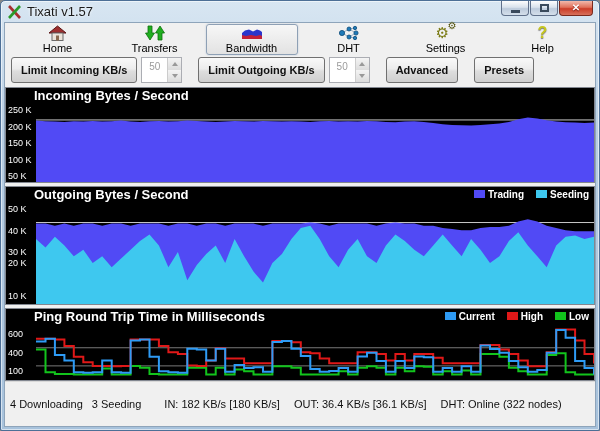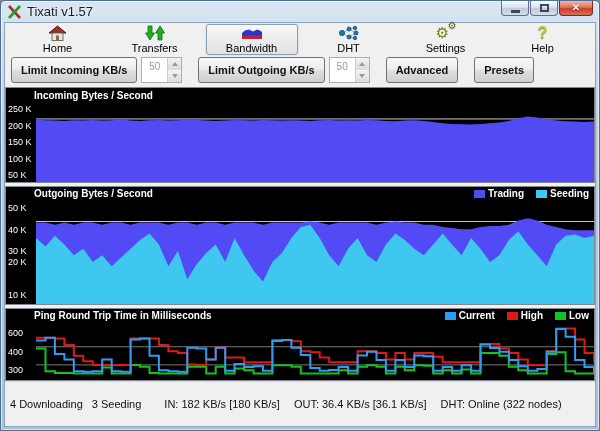--- a/index.html
+++ b/index.html
@@ -66,21 +66,21 @@
   .spin-dn::after { content:""; border:3px solid transparent; border-top:4px solid #999; margin-bottom:-3px; }
   .spacer { flex:1; }
 
   
   .charts { flex:1; display:flex; flex-direction:column; gap:3px; padding:2px 0 0 0; background:#f0f0f0; }
   .panel { background:#000; border:1px solid #828790; display:flex; flex-direction:column; overflow:hidden; }
   .panel-incoming { flex:104 0 0; }
   .panel-outgoing { flex:130 0 0; }
   .panel-ping { flex:79 0 0; }
   .panel-header { flex:0 0 14px; display:flex; align-items:center; padding-left:28px; padding-right:5px; }
-  .panel-title { color:#fff; font-size:10px; font-weight:bold; white-space:nowrap; }
+  .panel-title { color:#fff; font-size:13px; font-weight:bold; white-space:nowrap; }
   .legend { margin-left:auto; display:flex; align-items:center; }
   .legend-item { display:flex; align-items:center; gap:3px; margin-left:12px;text-align:right; }
   .legend-swatch { width:11px; height:8px; }
   .legend-label { color:#fff; font-size:10px; font-weight:bold; }
   .plot { flex:1; position:relative; overflow:hidden; }
   .plot svg { position:absolute; left:0; top:0; }
   .tick { position:absolute; left:2px; color:#fff; font-size:9px; line-height:9px; white-space:nowrap; }
 
   
   .statusbar { flex:0 0 19px; border-top:1px solid #d9d9d9; background:#f0f0f0; display:flex; align-items:center; font-size:11px; color:#111; padding:16px 5px; white-space:nowrap; }
@@ -280,21 +280,21 @@
         <div class="plot">
             <svg width="588" height="65">
               <line x1="30" y1="23.75" x2="588" y2="23.75" stroke="#787878" stroke-width="1"></line>
               <line x1="30" y1="41.875" x2="588" y2="41.875" stroke="#787878" stroke-width="1"></line>
               <path d="M30.0,25.6H39.5V48.2H48.9V50.0H58.4V50.0H67.8V50.5H77.3V50.5H86.7V50.5H96.2V44.6H105.7V50.5H115.1V50.5H124.6V41.9H134.0V43.7H143.5V50.0H152.9V50.5H162.4V50.5H171.9V50.5H181.3V43.7H190.8V43.7H200.2V50.5H209.7V43.7H219.2V50.5H228.6V45.5H238.1V47.3H247.5V50.5H257.0V50.5H266.4V42.3H275.9V42.3H285.4V43.7H294.8V50.5H304.3V50.5H313.7V50.5H323.2V50.5H332.6V47.3H342.1V50.5H351.6V43.7H361.0V42.3H370.5V43.7H379.9V50.5H389.4V43.7H398.8V47.3H408.3V42.3H417.8V42.8H427.2V50.5H436.7V47.3H446.1V50.5H455.6V46.4H465.1V50.5H474.5V30.1H484.0V30.1H493.4V32.8H502.9V43.7H512.3V47.3H521.8V50.5H531.3V50.5H540.7V31.0H550.2V29.2H559.6V48.2H569.1V50.5H578.5V50.5H588.0V51.4H588" fill="none" stroke="#12c41c" stroke-width="2"></path>
               <path d="M30.0,14.7H39.5V14.7H48.9V15.6H58.4V21.9H67.8V32.8H77.3V38.3H86.7V41.9H96.2V41.9H105.7V42.3H115.1V41.9H124.6V15.6H134.0V15.6H143.5V15.6H152.9V21.9H162.4V28.3H171.9V30.1H181.3V41.4H190.8V41.9H200.2V36.4H209.7V24.2H219.2V34.6H228.6V34.6H238.1V39.2H247.5V39.2H257.0V39.2H266.4V17.0H275.9V17.0H285.4V18.3H294.8V28.3H304.3V29.2H313.7V34.6H323.2V39.2H332.6V39.2H342.1V39.2H351.6V28.3H361.0V28.3H370.5V30.1H379.9V36.4H389.4V30.1H398.8V36.4H408.3V30.1H417.8V30.1H427.2V33.7H436.7V39.2H446.1V39.2H455.6V39.2H465.1V39.2H474.5V21.0H484.0V21.0H493.4V25.6H502.9V30.1H512.3V36.4H521.8V42.3H531.3V42.3H540.7V28.3H550.2V5.6H559.6V5.6H569.1V16.5H578.5V30.1H588.0V39.6H588" fill="none" stroke="#e01818" stroke-width="2"></path>
               <path d="M30.0,17.4H39.5V14.7H48.9V31.0H58.4V36.4H67.8V48.2H77.3V48.7H86.7V48.2H96.2V36.4H105.7V48.2H115.1V48.7H124.6V16.5H134.0V15.6H143.5V32.8H152.9V47.3H162.4V48.2H171.9V48.7H181.3V24.7H190.8V25.6H200.2V36.4H209.7V24.7H219.2V47.8H228.6V41.0H238.1V44.1H247.5V43.2H257.0V47.8H266.4V17.9H275.9V17.0H285.4V24.7H294.8V31.9H304.3V45.0H313.7V47.8H323.2V46.9H332.6V44.1H342.1V47.8H351.6V32.4H361.0V28.7H370.5V36.9H379.9V47.8H389.4V36.9H398.8V44.1H408.3V32.4H417.8V33.3H427.2V47.8H436.7V44.1H446.1V47.8H455.6V42.3H465.1V47.8H474.5V21.5H484.0V25.1H493.4V28.7H502.9V36.9H512.3V43.2H521.8V47.8H531.3V46.0H540.7V28.7H550.2V6.1H559.6V13.8H569.1V36.9H578.5V44.1H588.0V50.5H588" fill="none" stroke="#2e9bf5" stroke-width="2"></path>
             </svg>
             <div class="tick" style="top: 6.625px;">600</div>
             <div class="tick" style="top: 24.75px;">400</div>
-            <div class="tick" style="top: 42.875px;">300</div>
+            <div class="tick" style="top: 42.875px;">100</div>
           </div>
       </div>
 
     </div>
 
     <div class="statusbar">
       <span class="s-item">4 Downloading</span>
       <span class="s-item">3 Seeding</span>
       <span class="s-item s-wide">IN: 182 KB/s [180 KB/s]</span>
       <span class="s-item s-wide">OUT: 36.4 KB/s [36.1 KB/s]</span>

